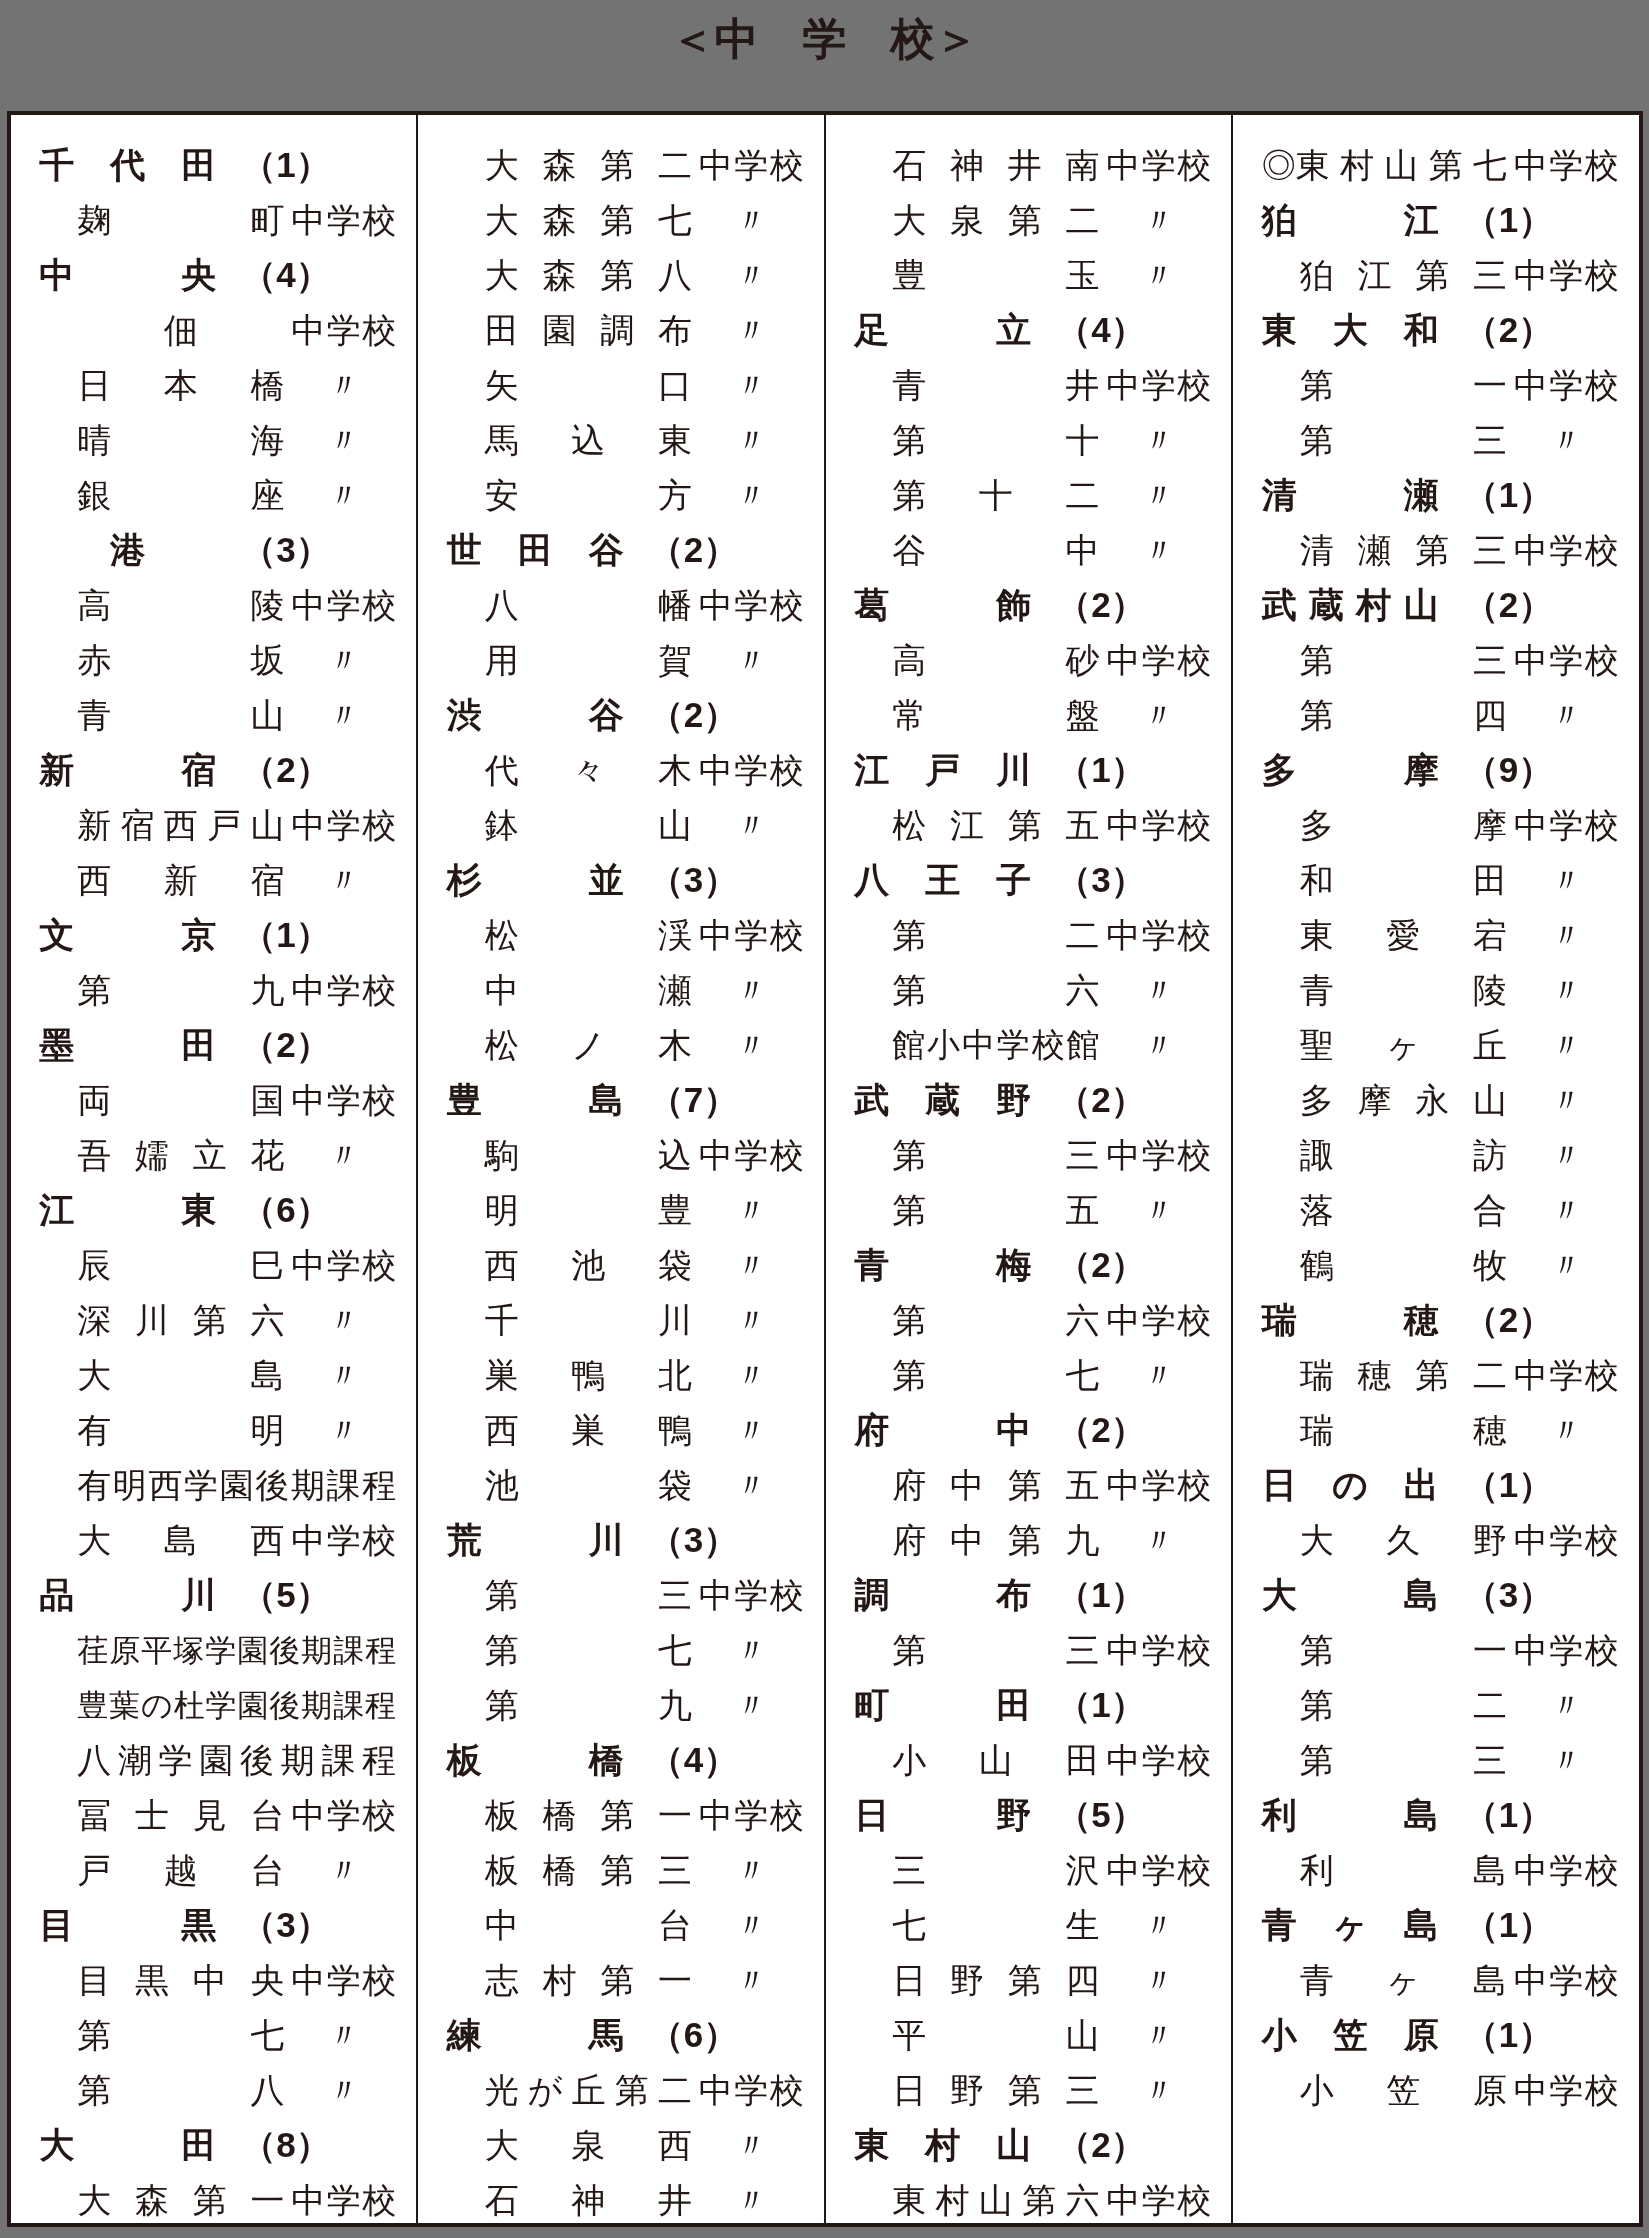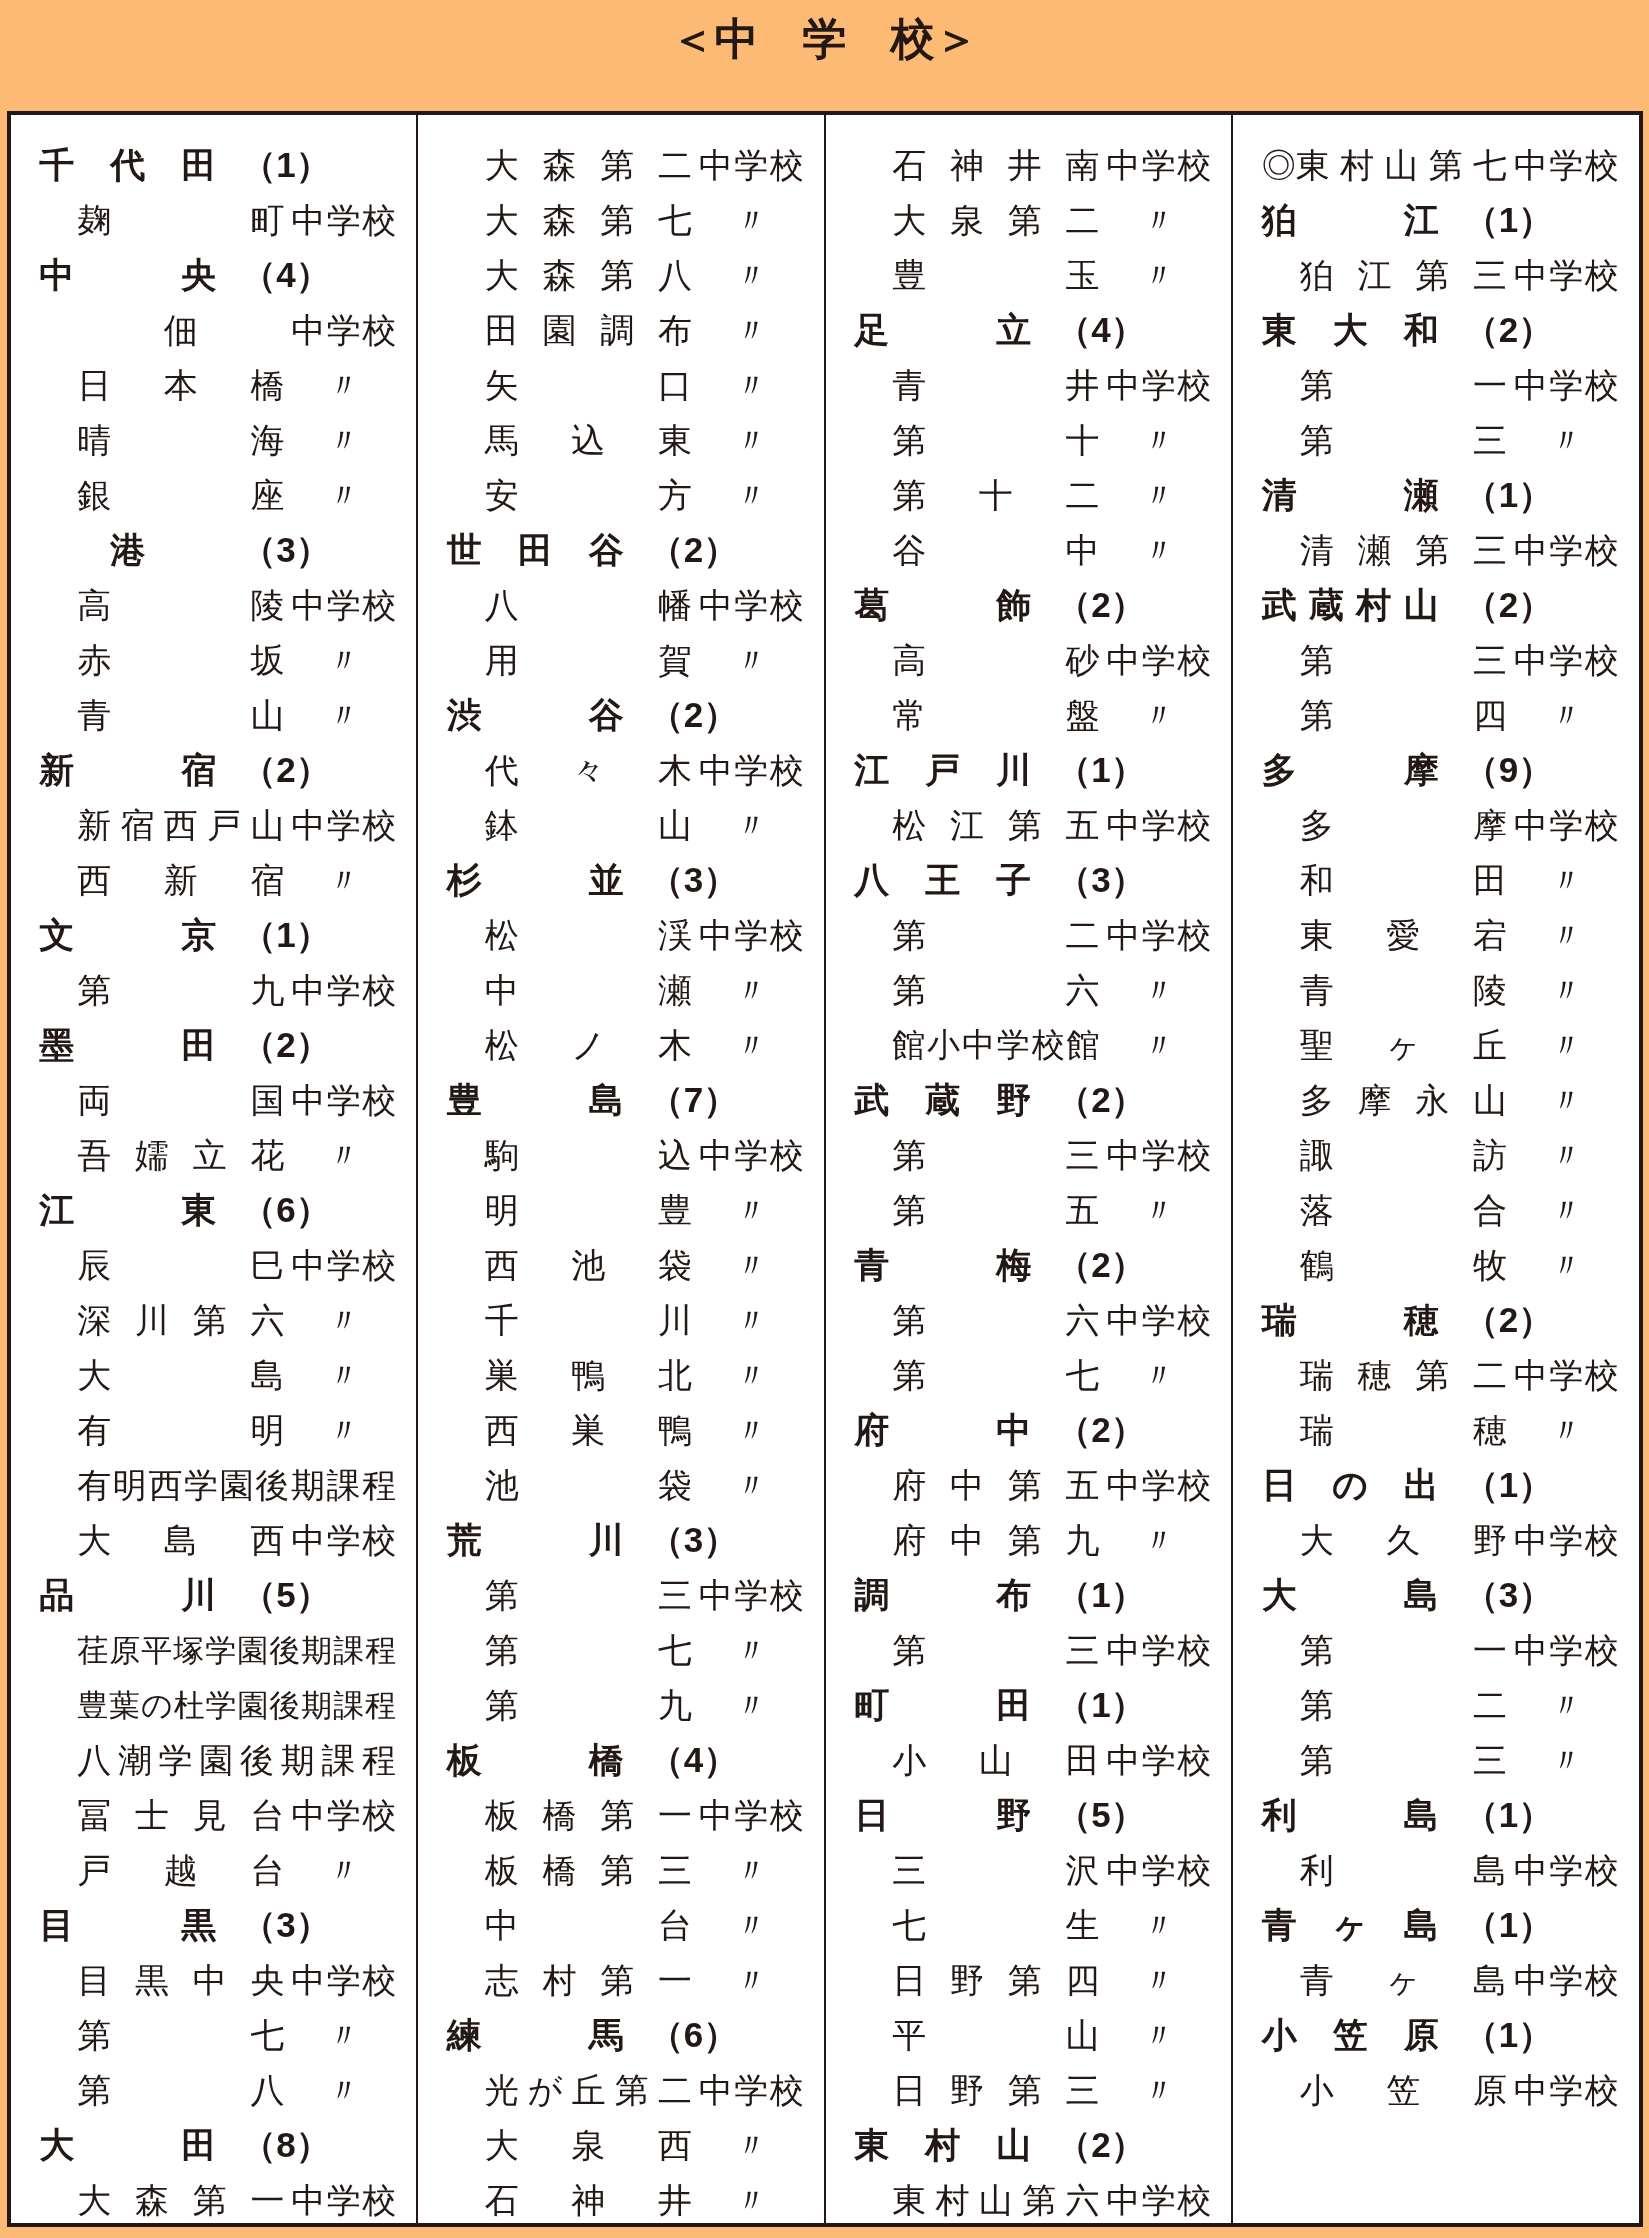--- a/index.html
+++ b/index.html
@@ -1,16 +1,16 @@
 <!DOCTYPE html>
 <html style="font-size:13.4px"><head>
 <meta charset="utf-8">
 <style>
   html,body{margin:0;padding:0;background:#ffffff;}
-  .sheet{position:relative;width:1649px;height:2239px;background:#fdba74;color:#231815;overflow:hidden;}
+  .sheet{position:relative;width:1649px;height:2239px;background:#737373;color:#231815;overflow:hidden;}
   .title{position:absolute;top:13.4px;left:0;width:100%;text-align:center;
          font-family:"Liberation Sans",sans-serif;font-weight:bold;font-size:44px;line-height:1.2;
          color:#231815;}
   .table{position:absolute;left:6.7px;top:111px;width:1636px;height:2116px;
          border:4.2px solid #231815;box-sizing:border-box;display:flex;background:#fff;}
   .col{flex:1 1 0;border-right:2.5px solid #231815;box-sizing:border-box;
        padding:23.4px 20px 0 28.5px;overflow:hidden;}
   .col:last-child{border-right:none;}
   .row{height:55px;display:flex;align-items:center;color:#231815;}
   .hrow{font-family:"Liberation Sans",sans-serif;font-weight:bold;font-size:35px;}

